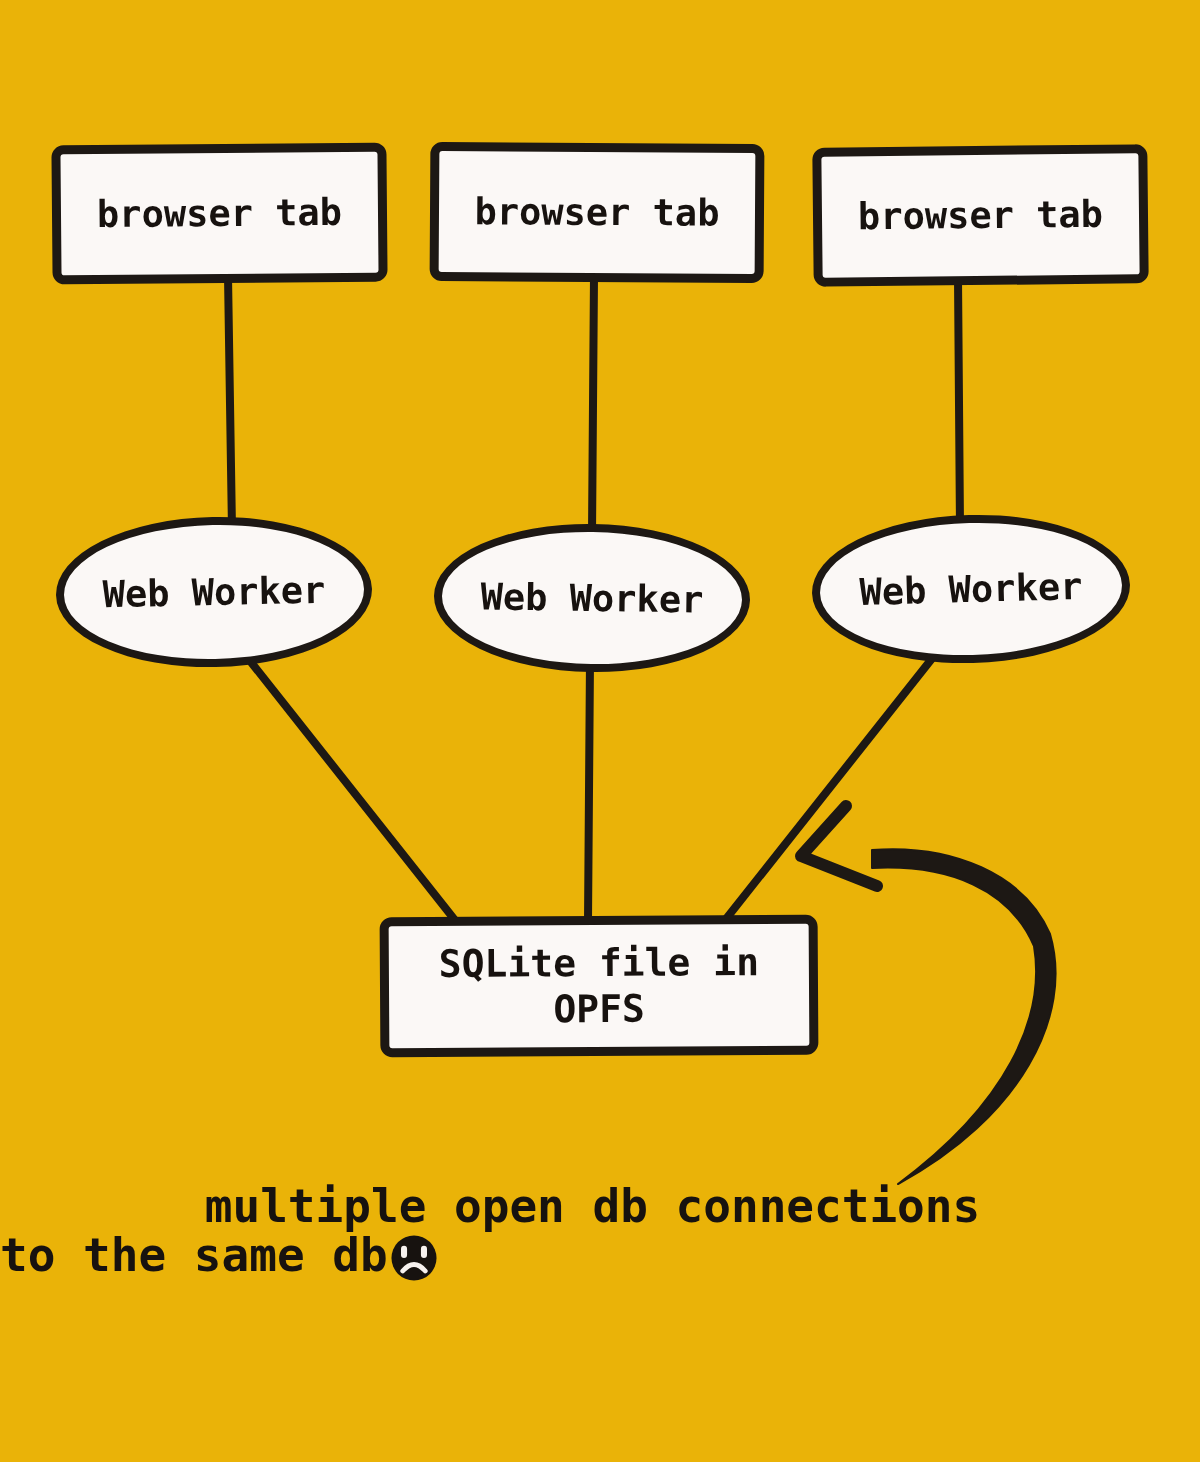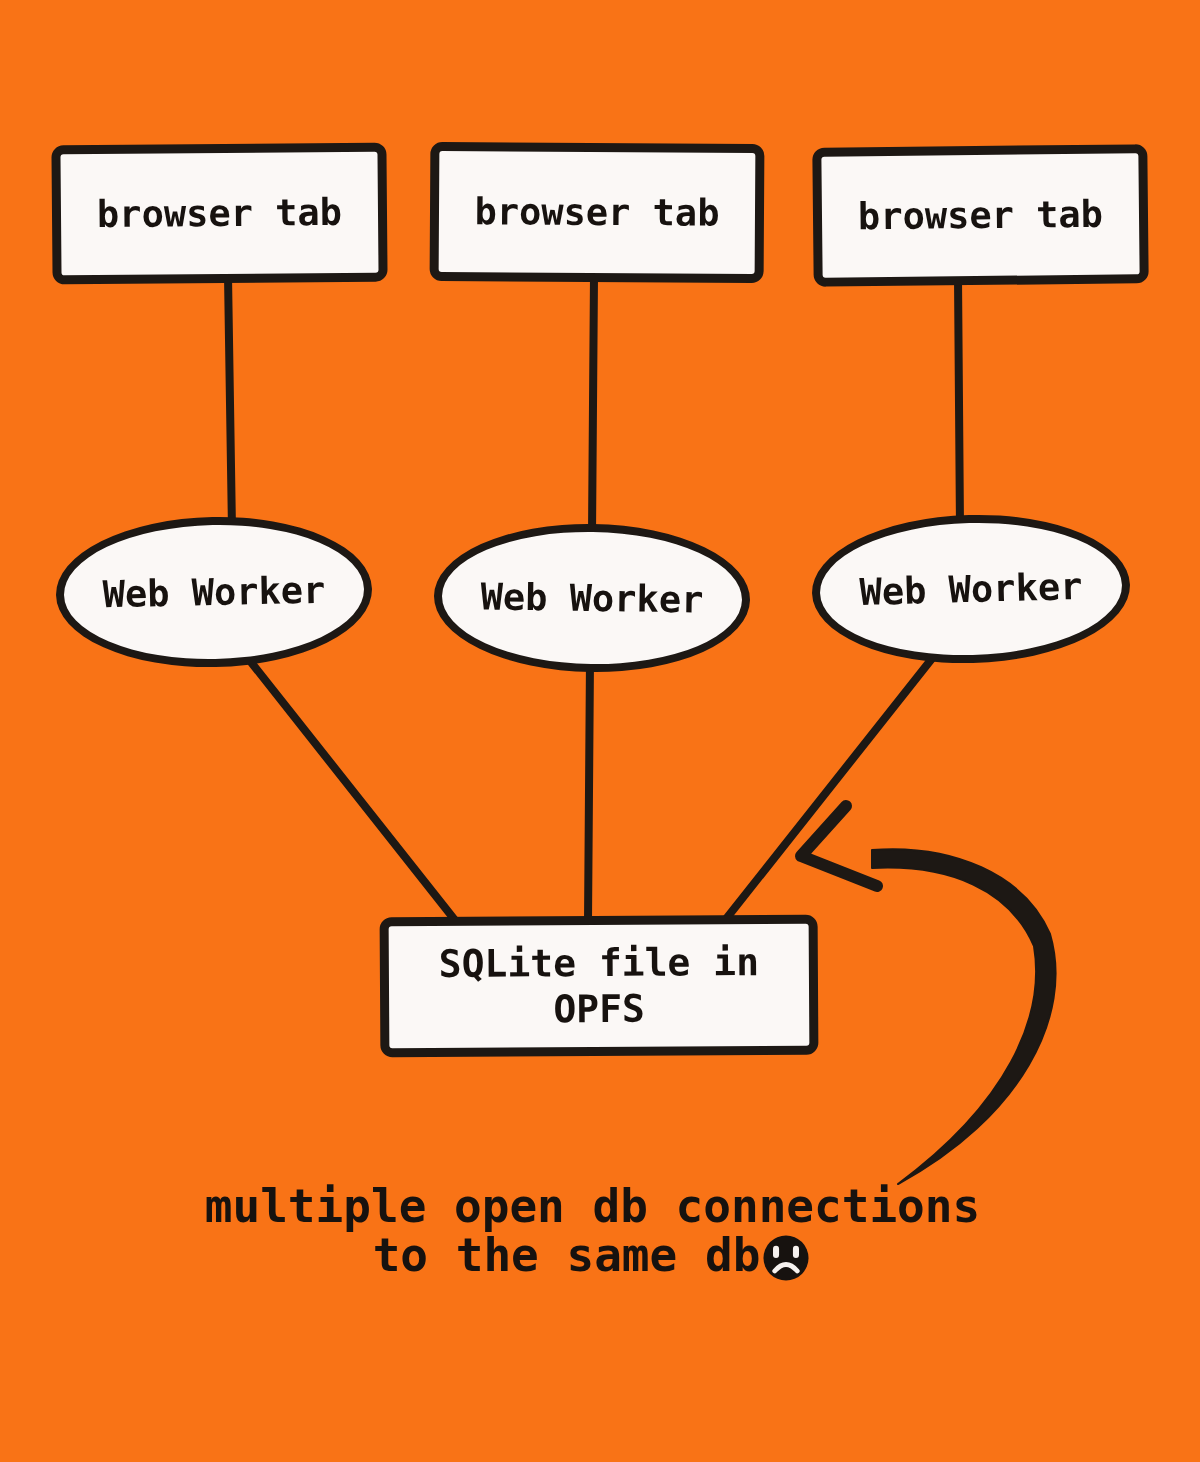--- a/index.html
+++ b/index.html
@@ -4,21 +4,21 @@
 <style>
   html, body { margin: 0; padding: 0; }
   body {
     width: 1200px; height: 1462px;
     background: #f7f2ef;
     font-family: "DejaVu Sans Mono", "Liberation Mono", monospace;
   }
   .stage {
     position: relative;
     width: 1200px; height: 1462px;
-    background: #f97316;
+    background: #eab308;
     overflow: hidden;
     color: #1d1814;
   }
   svg.wires {
     position: absolute; left: 0; top: 0;
     width: 1200px; height: 1462px;
     z-index: 1;
   }
   .node {
     position: absolute;
@@ -56,21 +56,20 @@
     text-align: center;
     font-size: 46px;
     font-weight: bold;
     line-height: 46px;
     color: #17120f;
     z-index: 2;
   }
   .caption-line2 {
     display: flex;
     align-items: center;
-    justify-content: center;
   }
   .sad-face { width: 52px; height: 52px; display: inline-block; position: relative; top: 3px; }
 </style>
 </head>
 <body>
 
 <div class="stage">
 
   <svg class="wires" viewBox="0 0 1200 1462" xmlns="http://www.w3.org/2000/svg">
 

